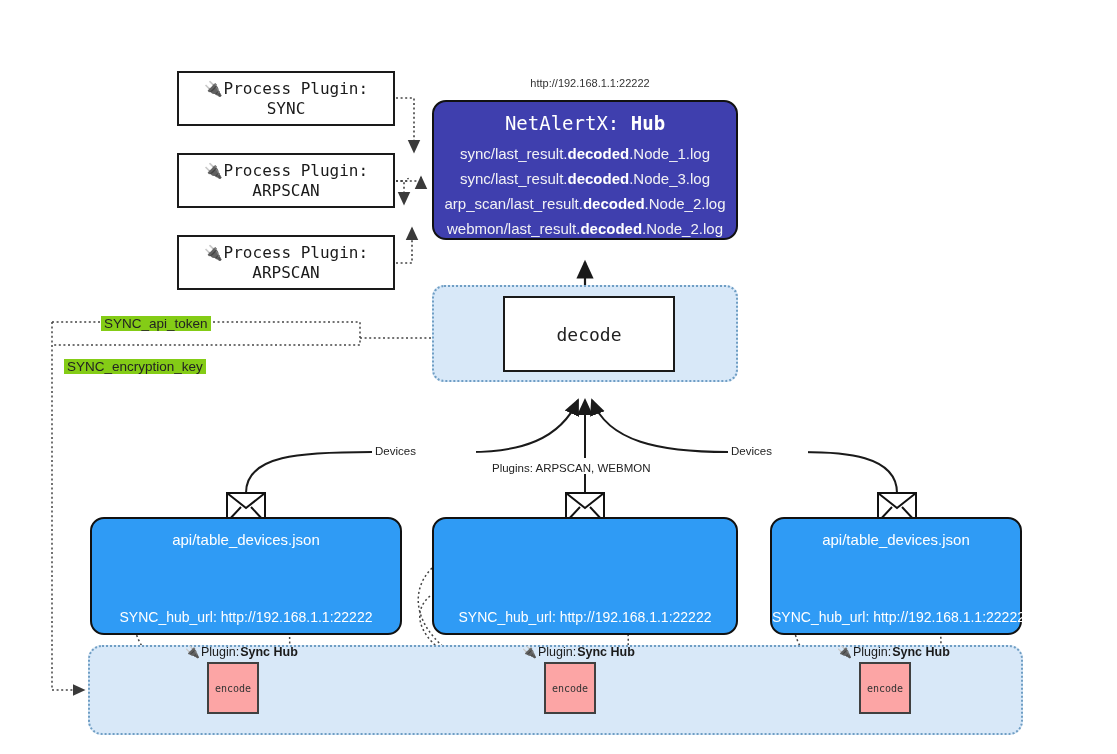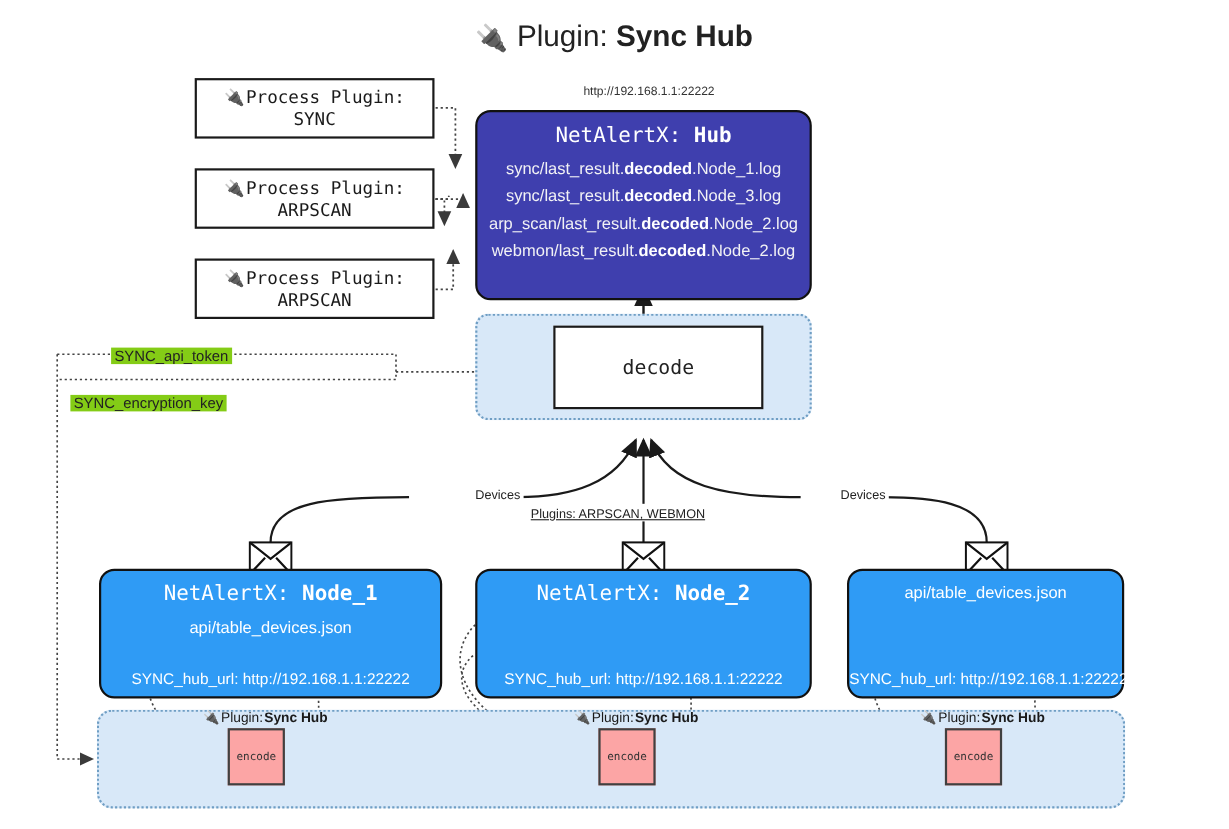--- a/index.html
+++ b/index.html
@@ -36,21 +36,21 @@
     font-size:16px;color:#1a1a1a;
     display:flex;flex-direction:column;align-items:center;justify-content:center;
     line-height:1.22;
   }
   .proc-box .row1{display:flex;align-items:center;gap:1px;white-space:nowrap;}
   .proc-box .row2{white-space:nowrap;}
   .proc-box .plug{font-family:"DejaVu Sans",sans-serif;font-size:15px;}
 
   
   .hub{
-    position:absolute;left:432px;top:100px;width:306px;height:173px;
+    position:absolute;left:432px;top:100px;width:306px;height:140px;
     background:#3f3fae;border:2px solid #111;border-radius:14px;
     box-sizing:border-box;color:#ffffff;
   }
   .hub .hub-title{
     text-align:center;margin-top:10px;
     font-family:"DejaVu Sans Mono", monospace;font-size:19px;letter-spacing:0px;
   }
   .hub .hub-title b{font-weight:bold;}
   .hub .loglist{margin-top:7px;}
   .hub .logline{
@@ -58,36 +58,36 @@
   }
   .hub .logline b{font-weight:bold;color:#ffffff;}
 
   
   .decode-wrap{
     position:absolute;left:432px;top:285px;width:306px;height:97px;
     background:#d8e8f8;border:2px dotted #6f9ec4;border-radius:12px;
     box-sizing:border-box;
   }
   .decode-box{
-    position:absolute;left:503px;top:296px;width:191px;height:76px;
+    position:absolute;left:503px;top:296px;width:172px;height:76px;
     background:#ffffff;border:2px solid #1a1a1a;box-sizing:border-box;
     display:flex;align-items:center;justify-content:center;
     font-family:"DejaVu Sans Mono", monospace;font-size:18px;color:#222;
   }
 
   
   .keylabel{
     position:absolute;font-size:13.5px;color:#222;background:#84cc16;
     padding:0 3px;white-space:nowrap;
   }
 
   
   .edgelabel{
     position:absolute;font-size:11.5px;color:#222;background:#fff;
-    padding:0 3px;white-space:nowrap;text-align:right;
+    padding:0 3px;white-space:nowrap;text-align:left;
   }
 
   
   .node{
     position:absolute;height:118px;
     background:#2f9bf5;border:2px solid #111;border-radius:14px;
     box-sizing:border-box;color:#ffffff;
   }
   .node .node-title{
     text-align:center;margin-top:9px;
@@ -176,25 +176,20 @@
       <path d="M432,568 C400,600 420,660 532,688" marker-end="url(#arrD)"></path>
       <path d="M430,596 C402,620 430,664 532,690"></path>
 
       <path d="M602,688 C640,686 638,600 588,512" marker-end="url(#arrD)"></path>
 
       <path d="M812,568 C780,590 782,662 848,688" marker-end="url(#arrD)"></path>
       <path d="M918,688 C952,686 950,600 900,512" marker-end="url(#arrD)"></path>
     </g>
   </svg>
 
-  <div class="title">
-    <span class="plug">🔌</span>
-    <span>Plugin:</span>
-    <span class="bold">Sync Hub</span>
-  </div>
 
   <div class="hub-url">http://192.168.1.1:22222</div>
 
   <div class="proc-box" style="left:177px;top:71px;">
     <div class="row1">
       <span class="plug">🔌</span>
       <span>Process Plugin:</span>
     </div>
     <div class="row2">SYNC</div>
   </div>
@@ -237,54 +232,46 @@
   </div>
 
   <div class="decode-wrap"></div>
   <div class="decode-box">decode</div>
 
   <div class="keylabel" style="left:101px;top:316px;">SYNC_api_token</div>
   <div class="keylabel" style="left:64px;top:359px;">SYNC_encryption_key</div>
 
   <div class="edgelabel" style="left:372px;top:445px;width:98px;">Devices</div>
   <div class="edgelabel" style="left:728px;top:445px;width:74px;">Devices</div>
-  <div class="edgelabel" style="left:478px;top:462px;width:160px;text-decoration:underline;">Plugins: ARPSCAN, WEBMON</div>
+  <div class="edgelabel" style="left:489px;top:462px;width:160px;">Plugins: ARPSCAN, WEBMON</div>
 
   <svg class="env" style="left:226px;top:492px;" viewBox="0 0 40 31">
     <rect x="1" y="1" width="38" height="29" fill="#fff" stroke="#111" stroke-width="2"></rect>
     <path d="M1,1 L20,16 L39,1 M1,30 L15,15 M39,30 L25,15" fill="none" stroke="#111" stroke-width="2"></path>
   </svg>
   <svg class="env" style="left:565px;top:492px;" viewBox="0 0 40 31">
     <rect x="1" y="1" width="38" height="29" fill="#fff" stroke="#111" stroke-width="2"></rect>
     <path d="M1,1 L20,16 L39,1 M1,30 L15,15 M39,30 L25,15" fill="none" stroke="#111" stroke-width="2"></path>
   </svg>
   <svg class="env" style="left:877px;top:492px;" viewBox="0 0 40 31">
     <rect x="1" y="1" width="38" height="29" fill="#fff" stroke="#111" stroke-width="2"></rect>
     <path d="M1,1 L20,16 L39,1 M1,30 L15,15 M39,30 L25,15" fill="none" stroke="#111" stroke-width="2"></path>
   </svg>
 
   <div class="node" style="left:90px;top:517px;width:312px;">
-    <div class="node-title">
-      <span>NetAlertX:</span>
-      <b>Node_1</b>
-    </div>
     <div class="node-lines">
       <div class="nline">api/table_devices.json</div>
     </div>
     <div class="node-url">
       <span>SYNC_hub_url:</span>
       <span>http://192.168.1.1:22222</span>
     </div>
   </div>
 
   <div class="node" style="left:432px;top:517px;width:306px;">
-    <div class="node-title">
-      <span>NetAlertX:</span>
-      <b>Node_2</b>
-    </div>
     <div class="node-url">
       <span>SYNC_hub_url:</span>
       <span>http://192.168.1.1:22222</span>
     </div>
   </div>
 
   <div class="node" style="left:770px;top:517px;width:252px;">
     <div class="node-lines">
       <div class="nline">api/table_devices.json</div>
     </div>

